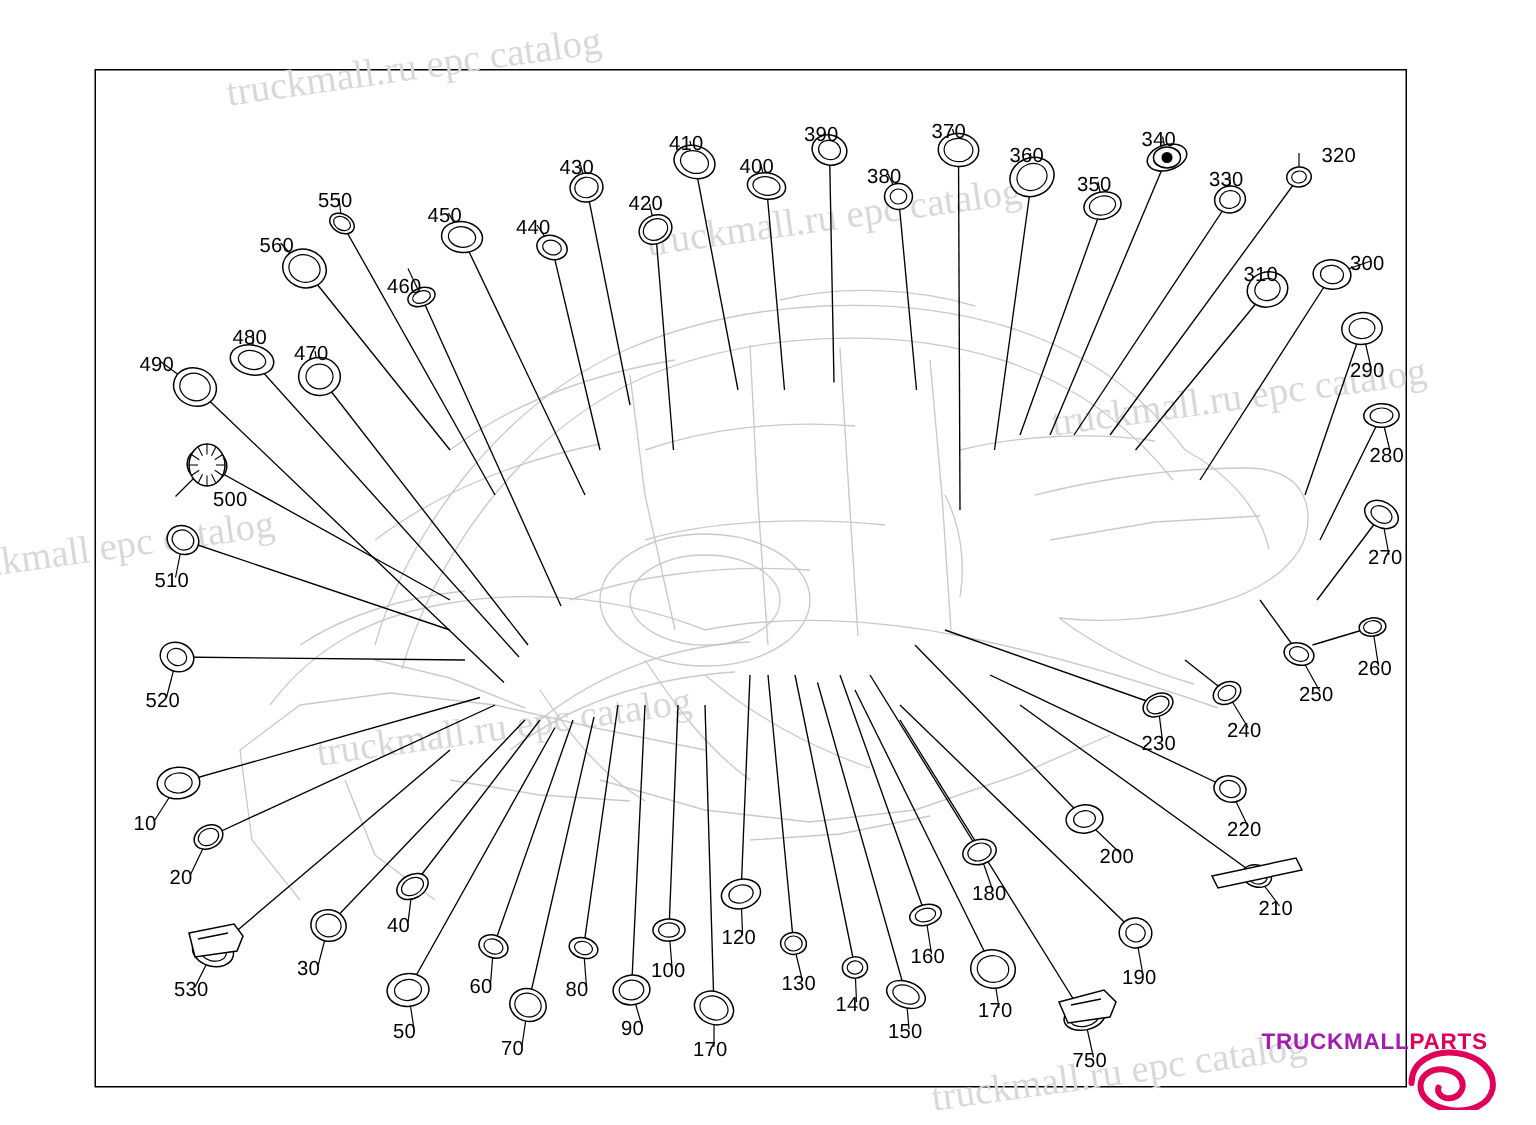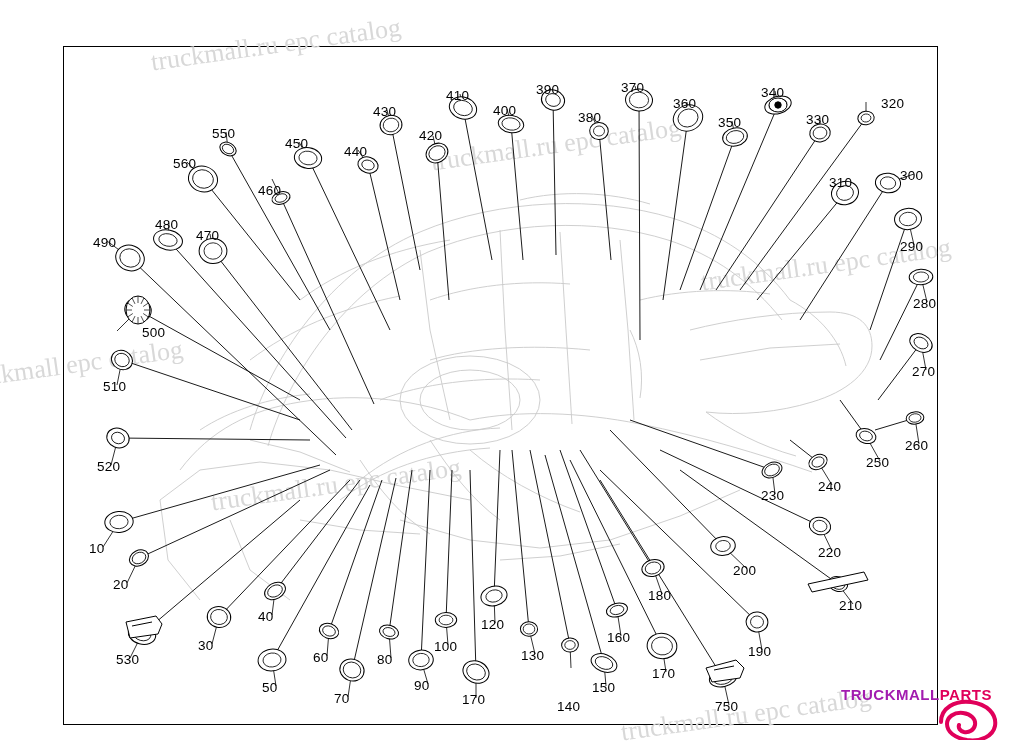--- a/index.html
+++ b/index.html
@@ -530,21 +530,21 @@
       <div class="callout" style="left: 818px; top: 479px;">240</div>
       <div class="callout" style="left: 761px; top: 488px;">230</div>
       <div class="callout" style="left: 818px; top: 545px;">220</div>
       <div class="callout" style="left: 839px; top: 598px;">210</div>
       <div class="callout" style="left: 733px; top: 563px;">200</div>
       <div class="callout" style="left: 748px; top: 644px;">190</div>
       <div class="callout" style="left: 648px; top: 588px;">180</div>
       <div class="callout" style="left: 652px; top: 666px;">170</div>
       <div class="callout" style="left: 607px; top: 630px;">160</div>
       <div class="callout" style="left: 592px; top: 680px; text-align: right;">150</div>
-      <div class="callout" style="left: 557px; top: 662px; margin-top: 37px;">140</div>
+      <div class="callout" style="left: 557px; top: 662px;">140</div>
       <div class="callout" style="left: 521px; top: 648px;">130</div>
       <div class="callout" style="left: 481px; top: 617px;">120</div>
       <div class="callout" style="left: 462px; top: 692px;">170</div>
       <div class="callout" style="left: 434px; top: 639px;">100</div>
       <div class="callout" style="left: 414px; top: 678px;">90</div>
       <div class="callout" style="left: 377px; top: 652px;">80</div>
       <div class="callout" style="left: 334px; top: 691px;">70</div>
       <div class="callout" style="left: 313px; top: 650px;">60</div>
       <div class="callout" style="left: 262px; top: 680px;">50</div>
       <div class="callout" style="left: 258px; top: 609px;">40</div>

